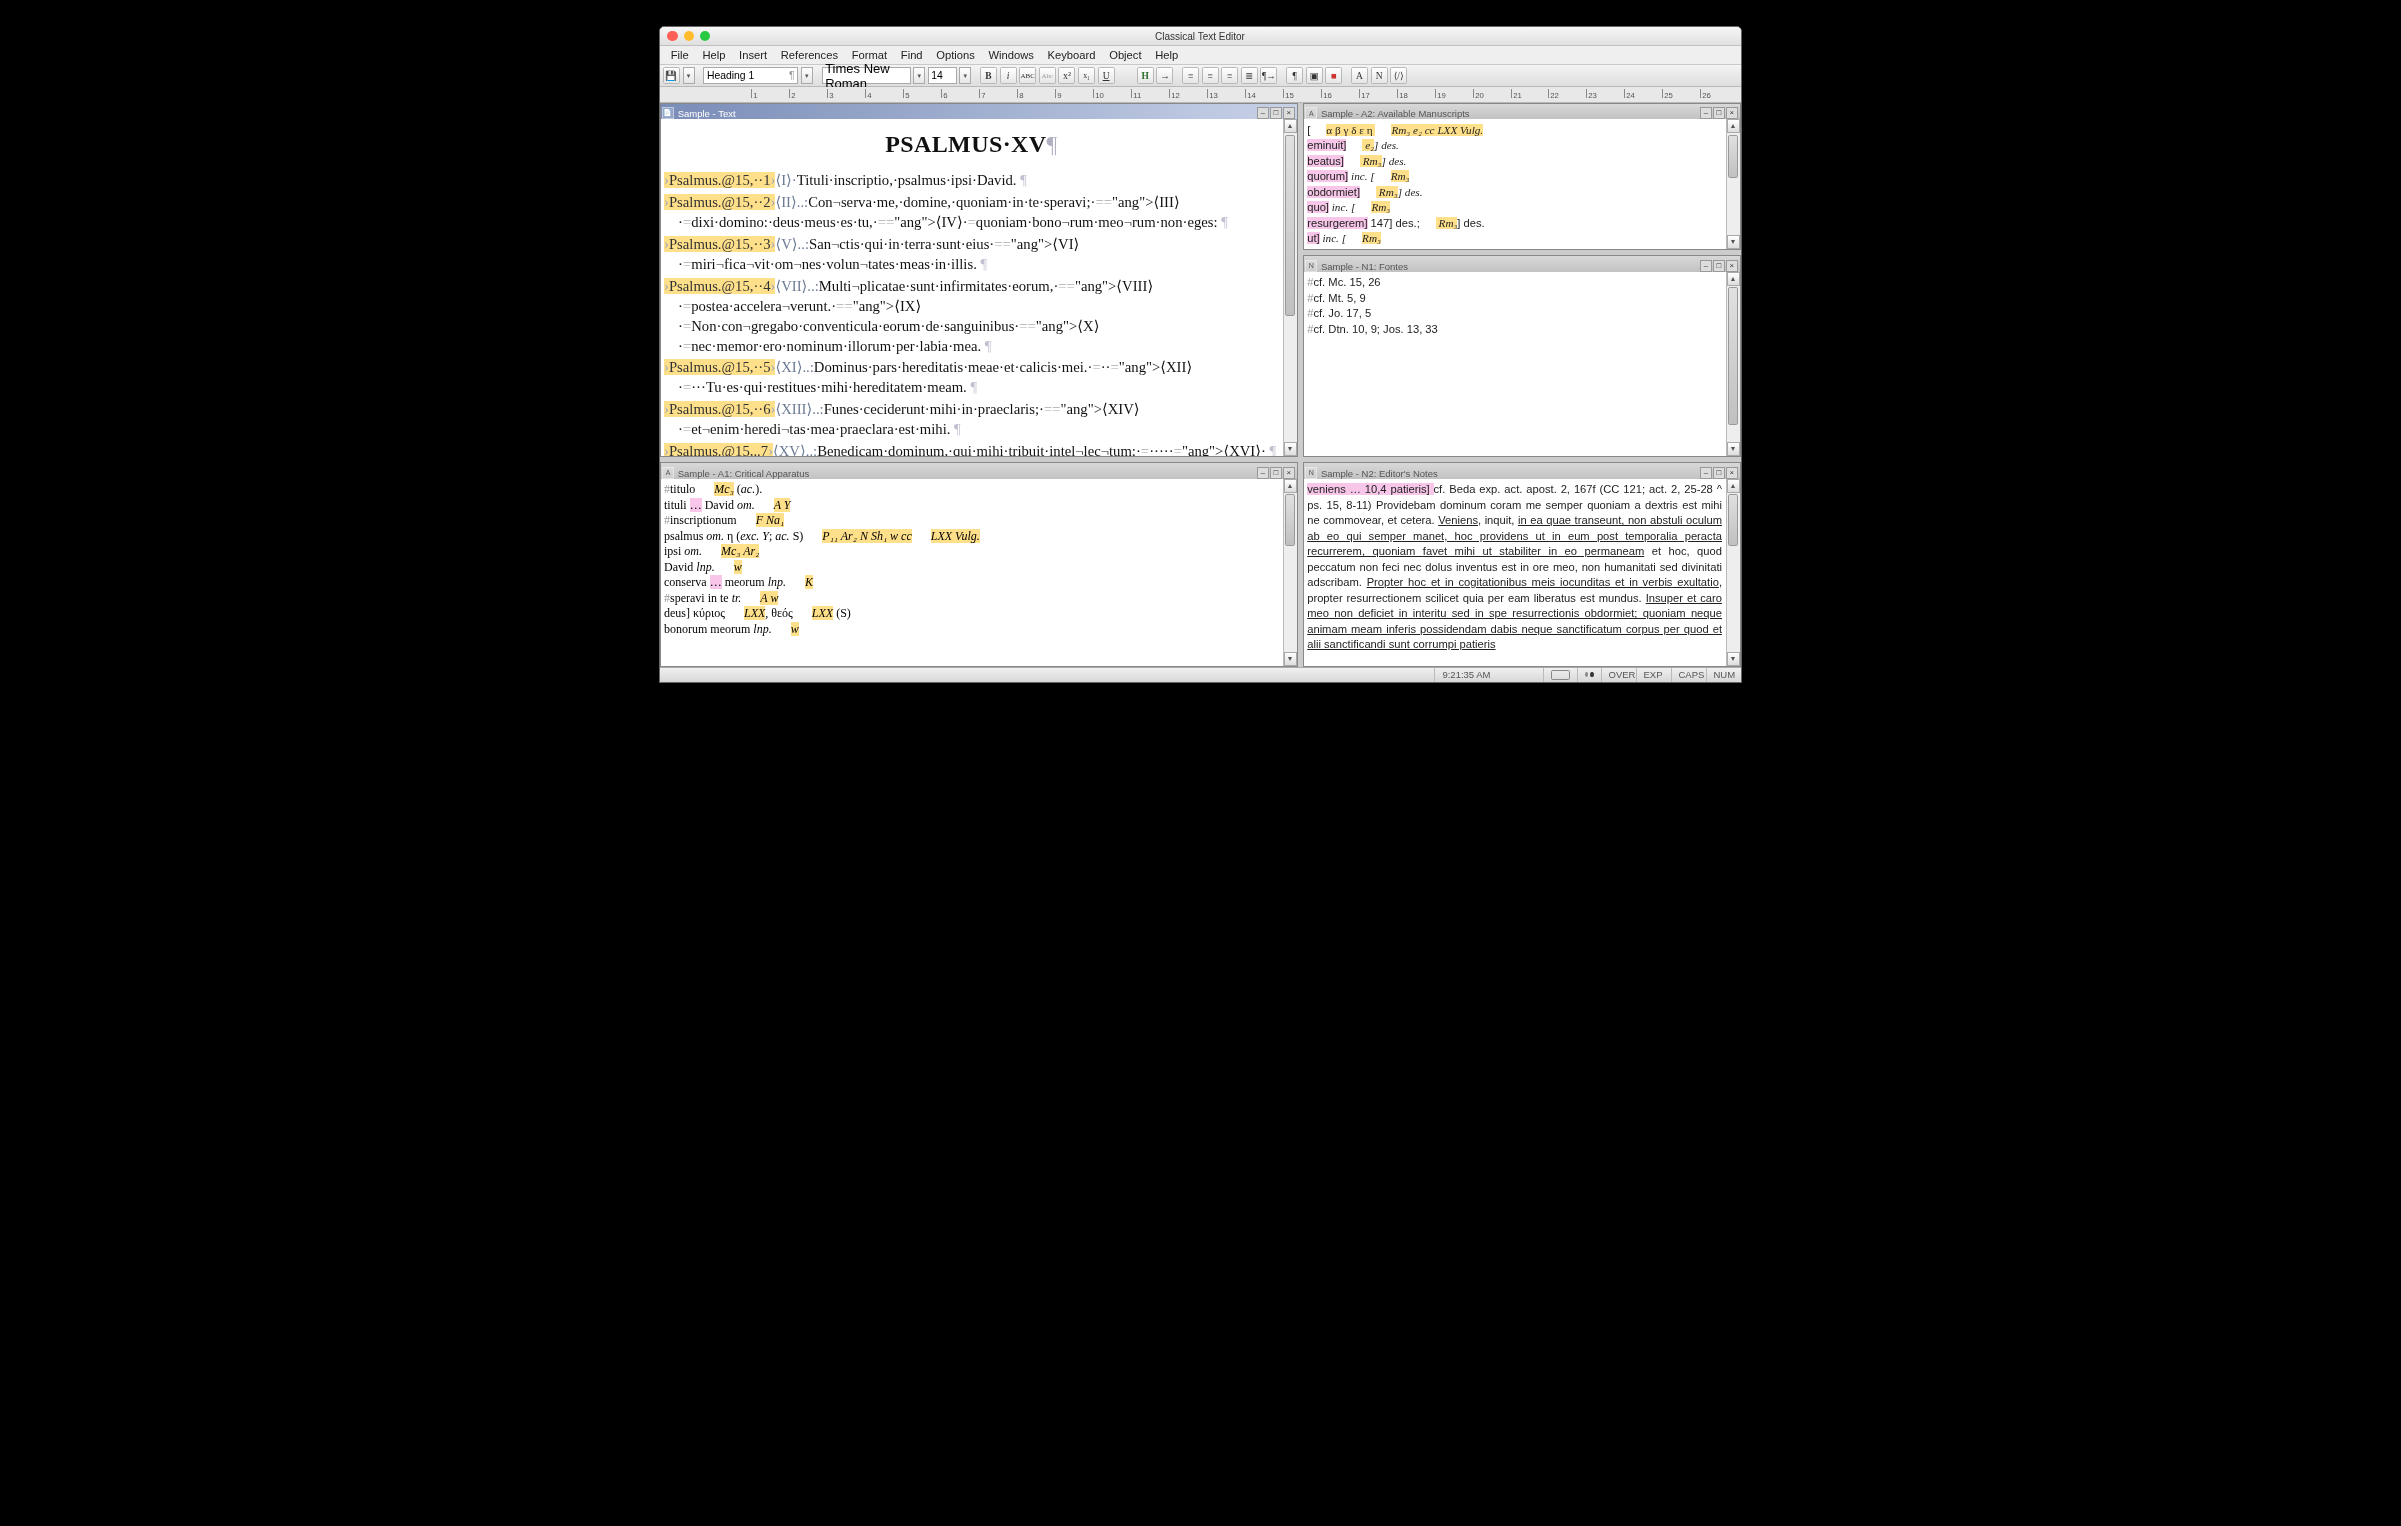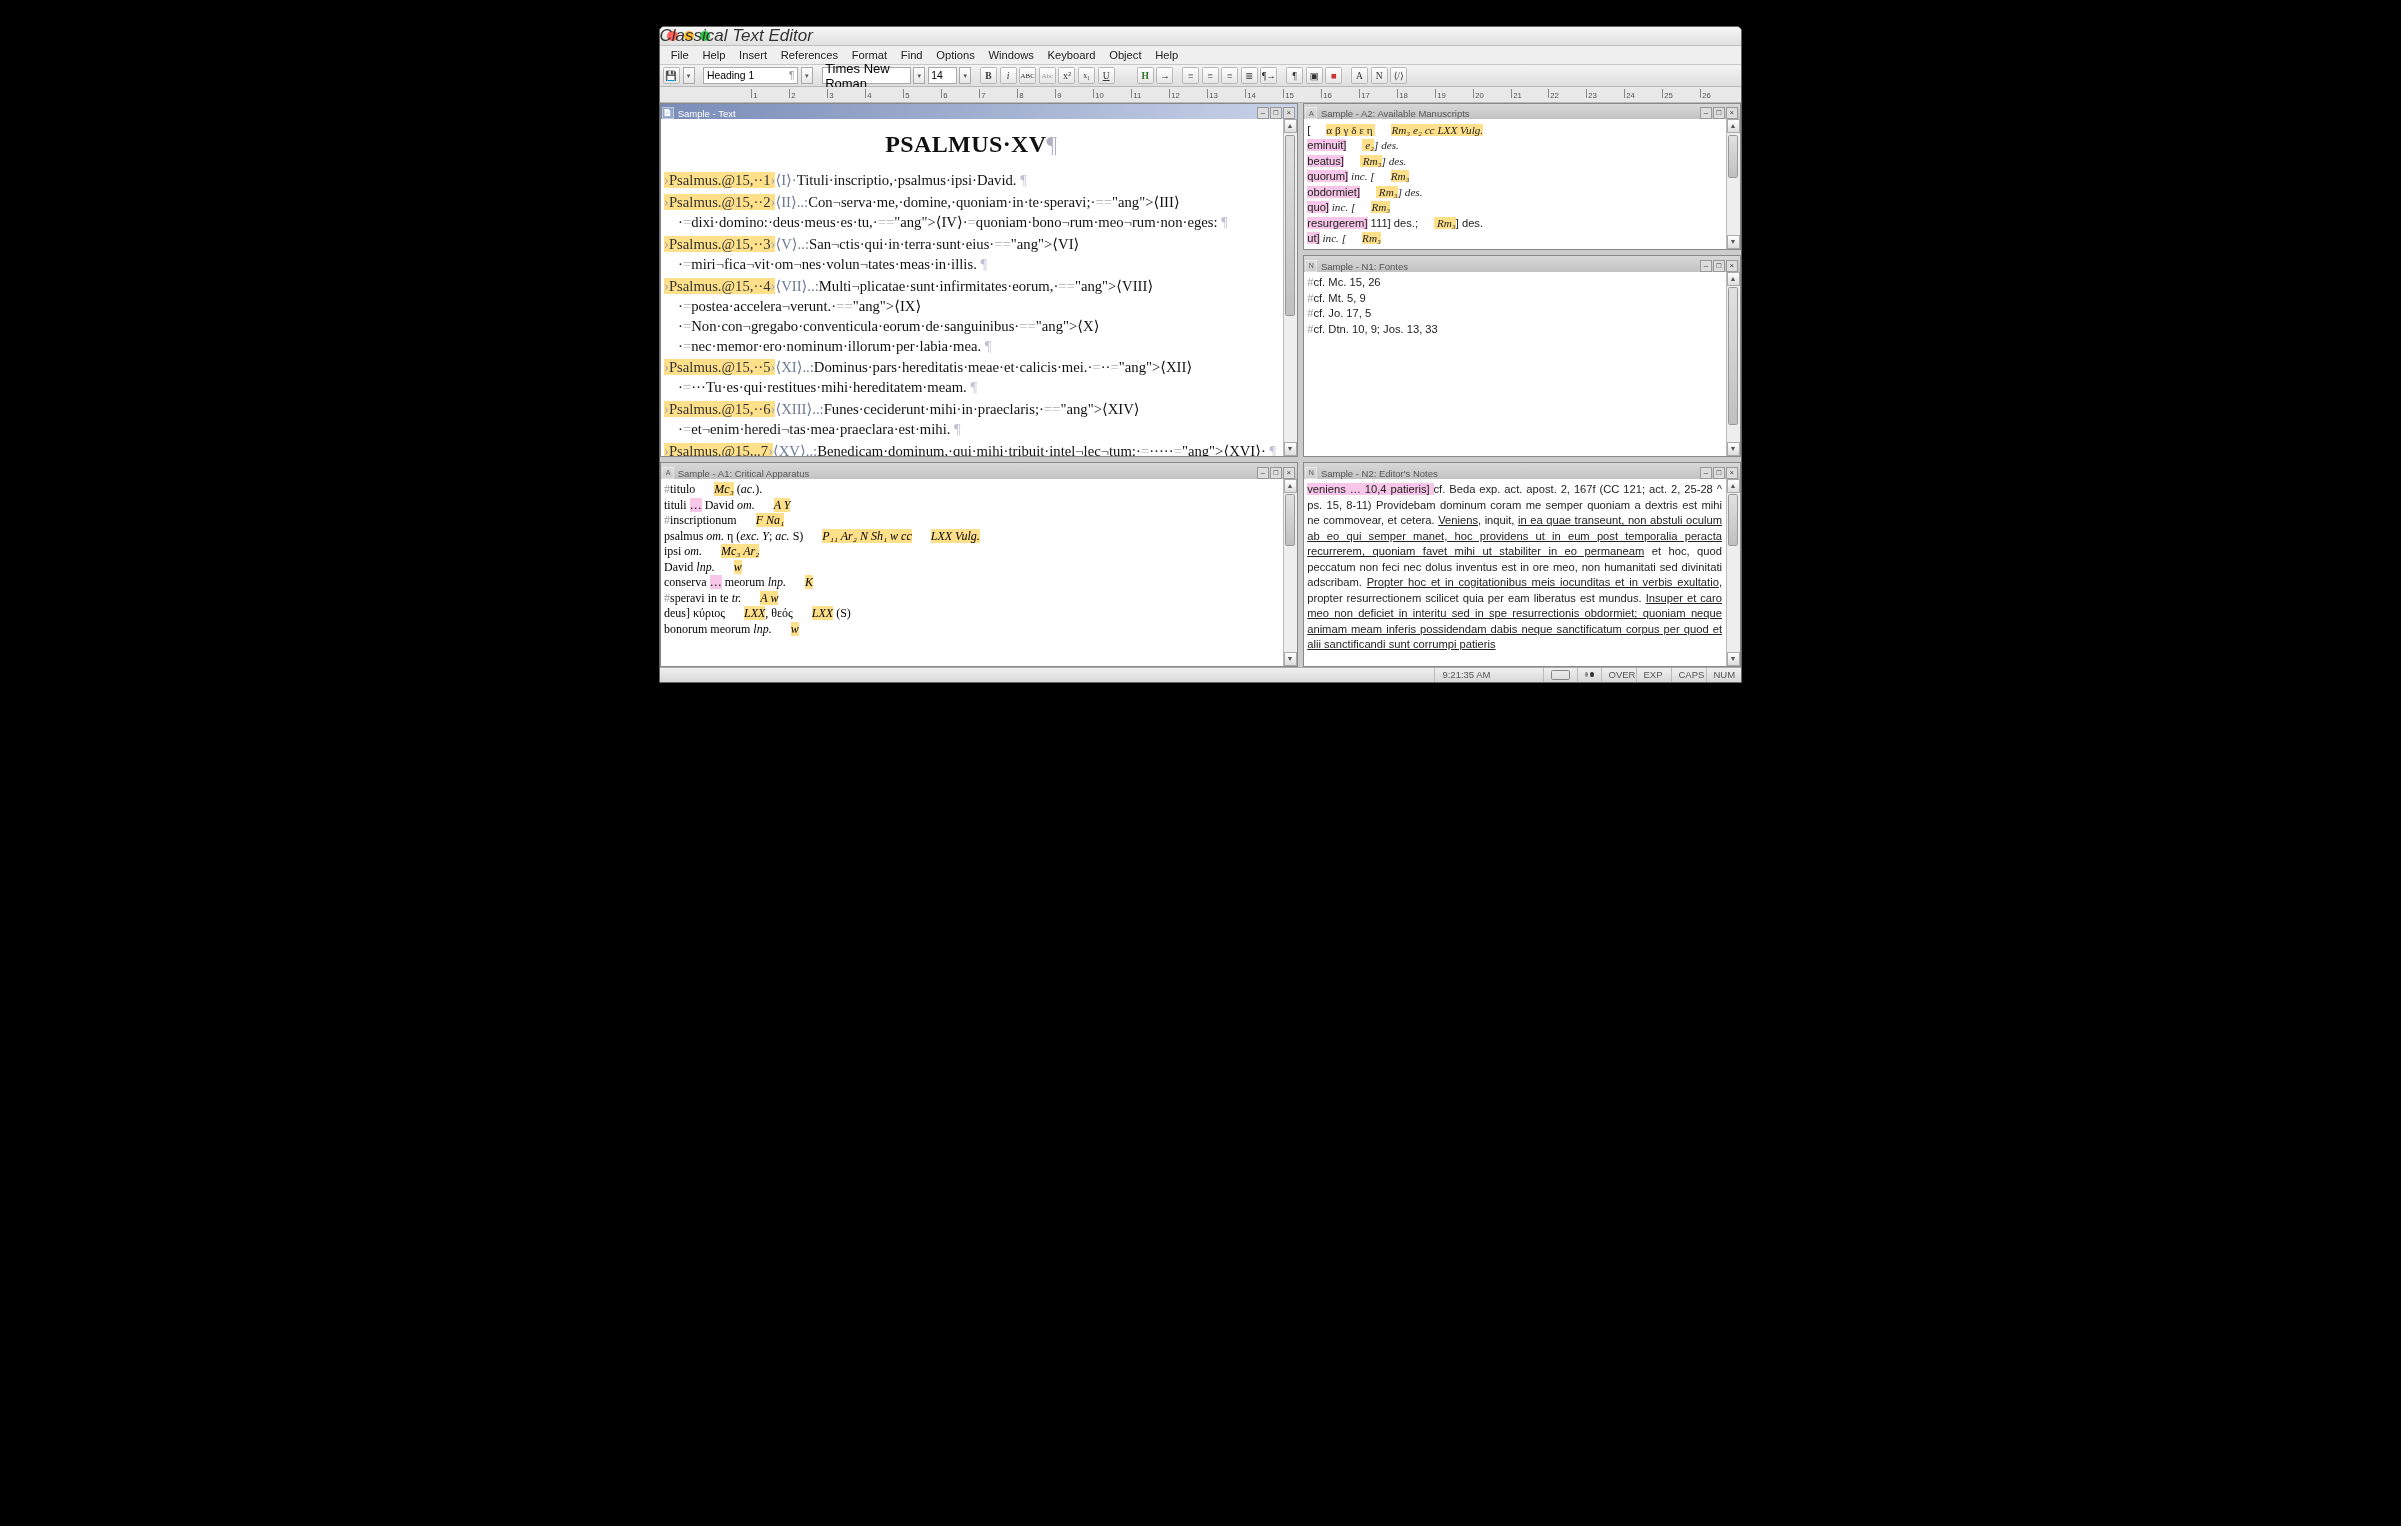--- a/index.html
+++ b/index.html
@@ -3,21 +3,21 @@
 <meta charset="utf-8">
 <style>
   * { box-sizing: border-box; margin: 0; padding: 0; }
   html, body { height: 100%; background: #000; font-family: "Lucida Grande","Segoe UI",sans-serif; font-size: 10.4px; }
   .screen { width: 1180px; height: 750px; margin: 0 auto; background: #000; position: relative; padding-top: 26px; padding-left: 48px; }
   .window { width: 1083px; height: 657px; background: #ececec; border: 0.9px solid #666; border-radius: 5.2px 5.2px 0 0; display: flex; flex-direction: column; overflow: hidden; }
   .titlebar { height: 19px; background: linear-gradient(#f6f6f6,#e0e0e0); border-bottom: 0.9px solid #bfbfbf; display:flex; align-items:center; position:relative; }
   .traffic { display:flex; gap:6px; margin-left:7.8px; }
   .dot { width:10.4px; height:10.4px; border-radius:50%; }
   .dot.red{background:#ff5f57;} .dot.yel{background:#ffbd2e;} .dot.grn{background:#28c940;}
-  .title { position:absolute; left:0; right:0; text-align:left; font-size:17px; color:#333; pointer-events:none;font-style:italic;}
+  .title { position:absolute; left:0; right:0; text-align:center; font-size:10px; color:#333; pointer-events:none;}
   .menubar { height:19px; background:#efefef; border-bottom:0.9px solid #c8c8c8; display:flex; align-items:center; padding:0 5.2px; gap:1.7px;}
   .menubar span { padding:1.7px 6px; font-size:11.2px; color:#222; }
   .toolbar { height:22.4px; background:linear-gradient(#f4f4f4,#dedede); border-bottom:0.9px solid #b8b8b8; display:flex; align-items:center; padding:0 3.5px; gap:2.6px;}
   .tb-btn{ width:17px; height:17px; border:0.9px solid #b8b8b8; background:linear-gradient(#fff,#e6e6e6); border-radius:1.7px; display:flex; align-items:center; justify-content:center; font-size:9.5px; color:#333; font-family:"Times New Roman",serif;}
   .styleSel{ width:95px; height:17px; border:0.9px solid #aaa; background:#fff; font-size:10.4px; padding:0.9px 2.6px; display:flex; align-items:center; justify-content:space-between;}
   .styleSel .para{color:#999;}
   .fontSel{ width:89px; height:17px; border:0.9px solid #aaa; background:#fff; font-size:13px; padding:0.9px 2.6px; display:flex; align-items:center;}
   .sizeSel{ width:29px; height:17px; border:0.9px solid #aaa; background:#fff; font-size:10.4px; padding:0.9px 2.6px; display:flex; align-items:center;}
   .dd{width:12px;height:17px;border:0.9px solid #aaa;background:linear-gradient(#fff,#e6e6e6);display:flex;align-items:center;justify-content:center;font-size:7px;color:#555;}
   .ruler{ height:15.5px; background:#e8e8e8; border-bottom:0.9px solid #b8b8b8; position:relative; font-size:7.8px; color:#555; padding-left:53px; overflow:hidden;}
@@ -216,21 +216,21 @@
           <span class="wbtn">×</span>
         </div>
         <div class="pane-body">
           <div class="pane-scroll panelist" id="mss">
                 <div>[<span class="hl-y serif">α β γ δ ε η </span><span class="hl-y ital">Rm₃ e₂ cc LXX Vulg.</span></div>
                 <div><span class="hl-p">eminuit]</span><span class="hl-y ital"> e₂</span><span class="ital">] des.</span></div>
                 <div><span class="hl-p">beatus]</span><span class="hl-y ital"> Rm₃</span><span class="ital">] des.</span></div>
                 <div><span class="hl-p">quorum]</span><span class="ital"> inc. [</span><span class="hl-y ital">Rm₃</span></div>
                 <div><span class="hl-p">obdormiet]</span><span class="hl-y ital"> Rm₃</span><span class="ital">] des.</span></div>
                 <div><span class="hl-p">quo]</span><span class="ital"> inc. [</span><span class="hl-y ital">Rm₃</span></div>
-                <div><span class="hl-p">resurgerem]</span><span> 111] des.;</span><span class="hl-y ital"> Rm₃</span><span>] des.</span></div>
+                <div><span class="hl-p">resurgerem]</span><span> 147] des.;</span><span class="hl-y ital"> Rm₃</span><span>] des.</span></div>
                 <div><span class="hl-p">ut]</span><span class="ital"> inc. [</span><span class="hl-y ital">Rm₃</span></div>
               </div>
           <div class="vsb">
             <div class="ar">▲</div>
             <div class="thumb" style="top:15.5px;height:43px"></div>
             <div class="ar" style="position:absolute;bottom:0;left:0;right:0">▼</div>
           </div>
         </div>
       </div>
       <div class="splitter-hh"></div>

